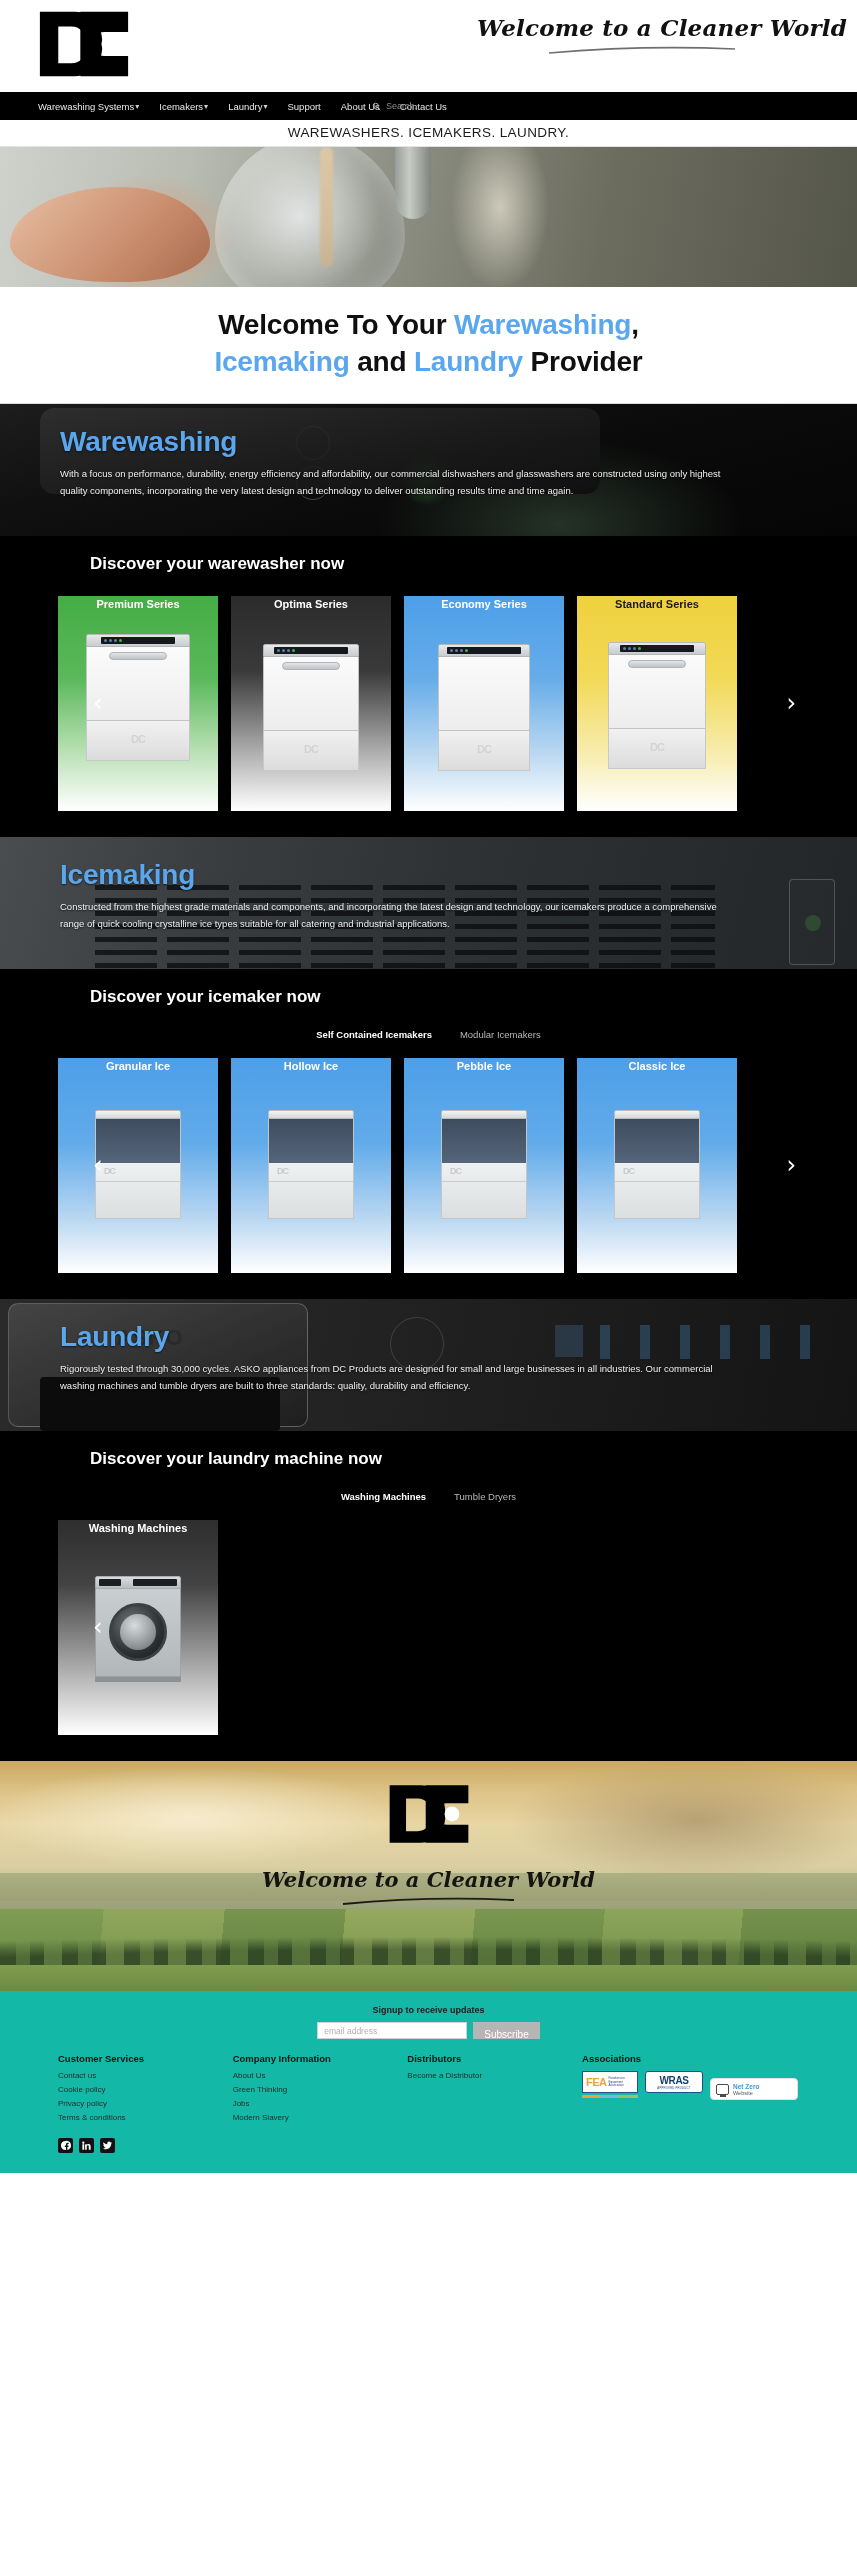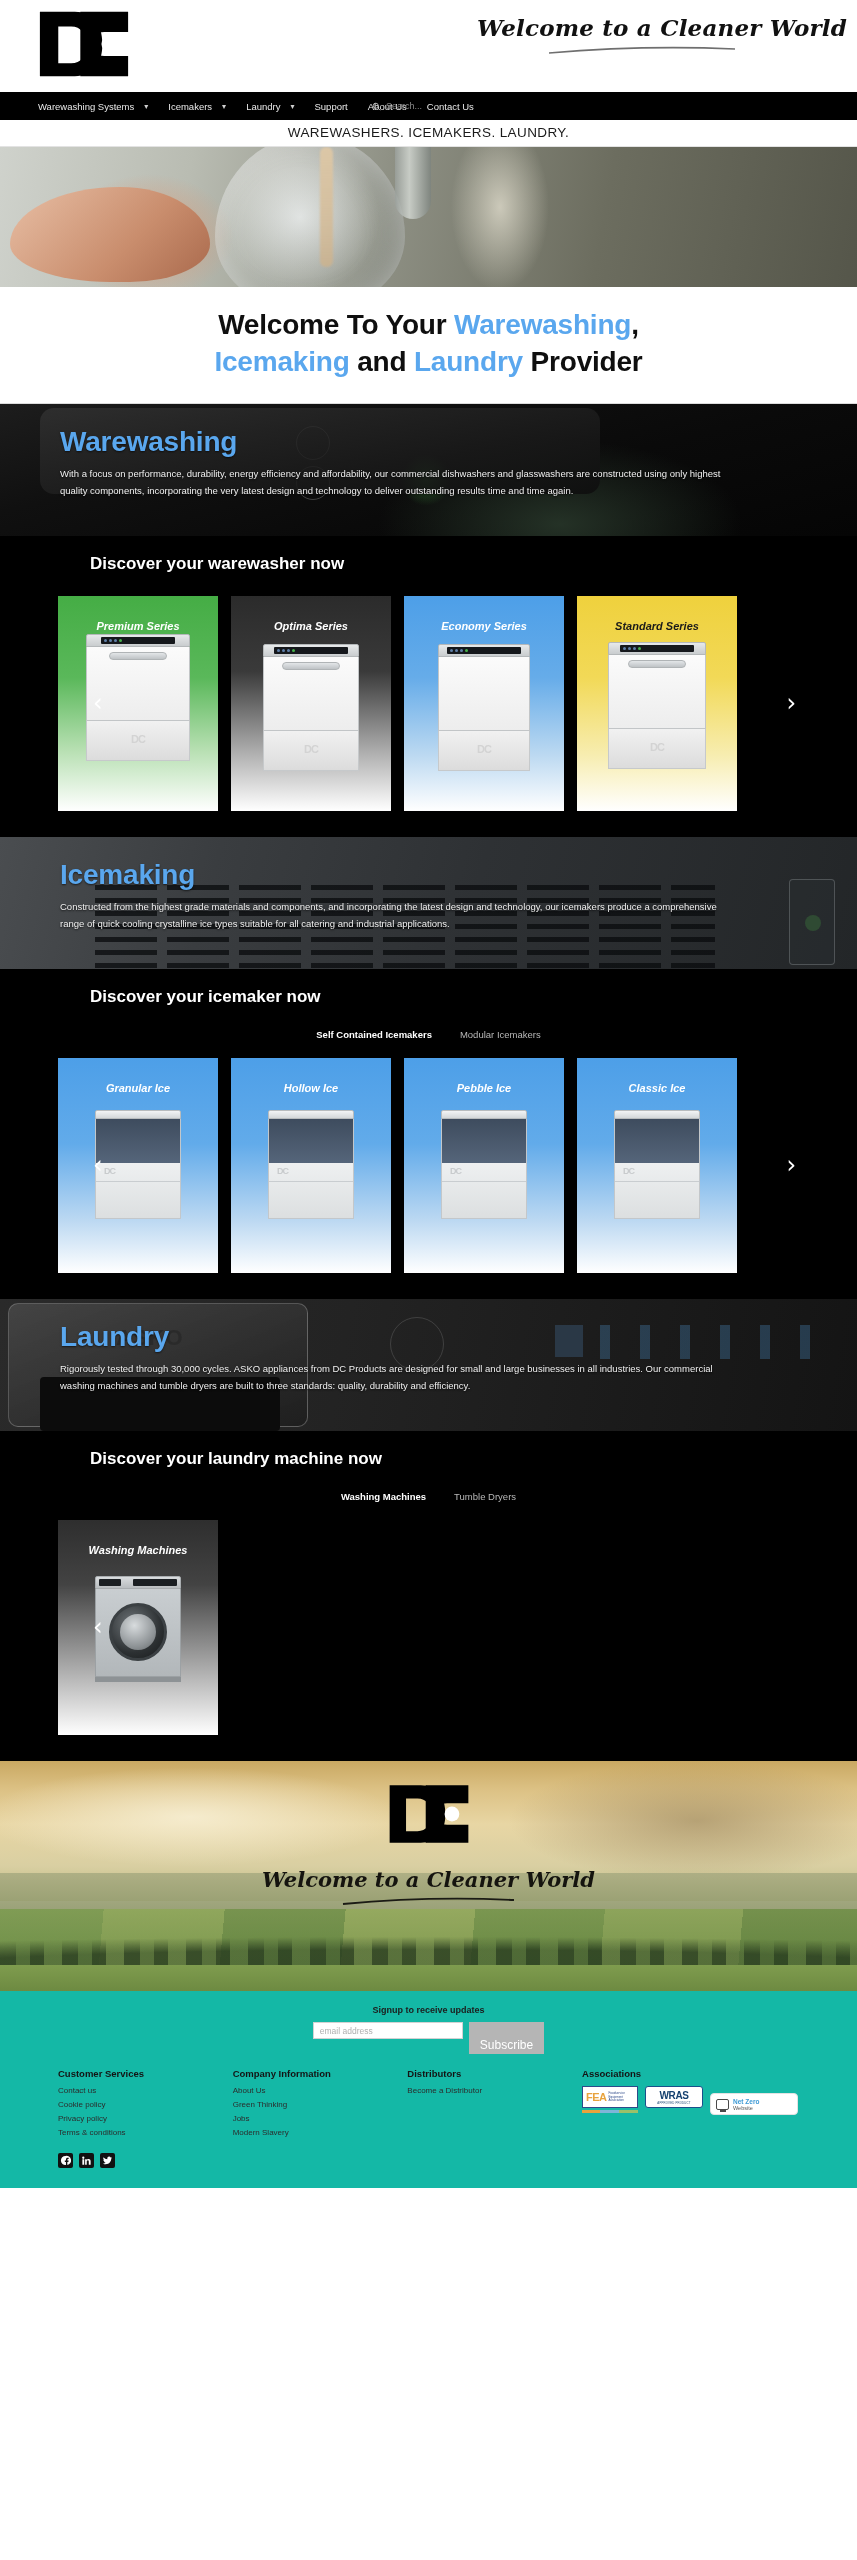--- a/index.html
+++ b/index.html
@@ -51,21 +51,21 @@
     align-items: center;
     padding-left: 38px;
     position: relative;
   }
   .nav-item {
     color: #e9e9e9;
     font-size: 9.5px;
     margin-right: 20px;
     display: flex;
     align-items: center;
-    gap: 10px;
+    gap: 1px;
     cursor: pointer;
     white-space: nowrap;
   }
   .caret {
     display: inline-block;
     font-size: 8px;
     line-height: 1;
     transform: translateY(1px);
     color: #cfcfcf;
   }
@@ -325,25 +325,24 @@
     height: 215px;
     position: relative;
     overflow: hidden;
     cursor: pointer;
     flex: 0 0 auto;
   }
   .card .label {
     position: relative;
     z-index: 3;
     text-align: center;
-    padding-top: 24px;
+    padding-top: 2px;
     font-size: 11px;
     font-weight: 700;
     color: #fff;
-    font-style: italic;
   }
   .card.dark-label .label { color: #fff; }
   .card.yellow .label { color: #1a1a1a; }
   .card .bg { position: absolute; inset: 0; z-index: 1; }
   .bg-green  { background: linear-gradient(180deg,#45ad45 0%, #5ab85a 38%, #b8e0b3 72%, #ffffff 100%); }
   .bg-dark   { background: linear-gradient(180deg,#2b2b2b 0%, #3a3a3a 35%, #b5b5b5 75%, #ffffff 100%); }
   .bg-blue   { background: linear-gradient(180deg,#4d9fe8 0%, #66ace9 38%, #bcd9f1 74%, #ffffff 100%); }
   .bg-yellow { background: linear-gradient(180deg,#efd13d 0%, #f2d957 38%, #f7edb0 74%, #ffffff 100%); }
   .bg-ice    { background: linear-gradient(180deg,#4d9fe8 0%, #62abea 40%, #bdd9f2 76%, #ffffff 100%); }
   .bg-grey   { background: linear-gradient(180deg,#2e2e2e 0%, #434343 30%, #a8a8a8 68%, #ffffff 100%); }
@@ -526,22 +525,22 @@
     color: #555;
     font-family: "Liberation Sans", sans-serif;
     outline: none;
   }
   .signup-form input::placeholder { color: #b0b0b0; }
   .signup-form button {
     height: 17px;
     border: none;
     background: #b5b5b5;
     color: #fff;
-    font-size: 12px;
-    padding: 16px 11px;
+    font-size: 10px;
+    padding: 7px 11px;
     cursor: pointer;
     font-family: "Liberation Sans", sans-serif;
   }
 
   .fcols {
     display: flex;
     padding: 0 55px 0 58px;
     gap: 0;
   }
   .fcol { flex: 1 1 0; }

